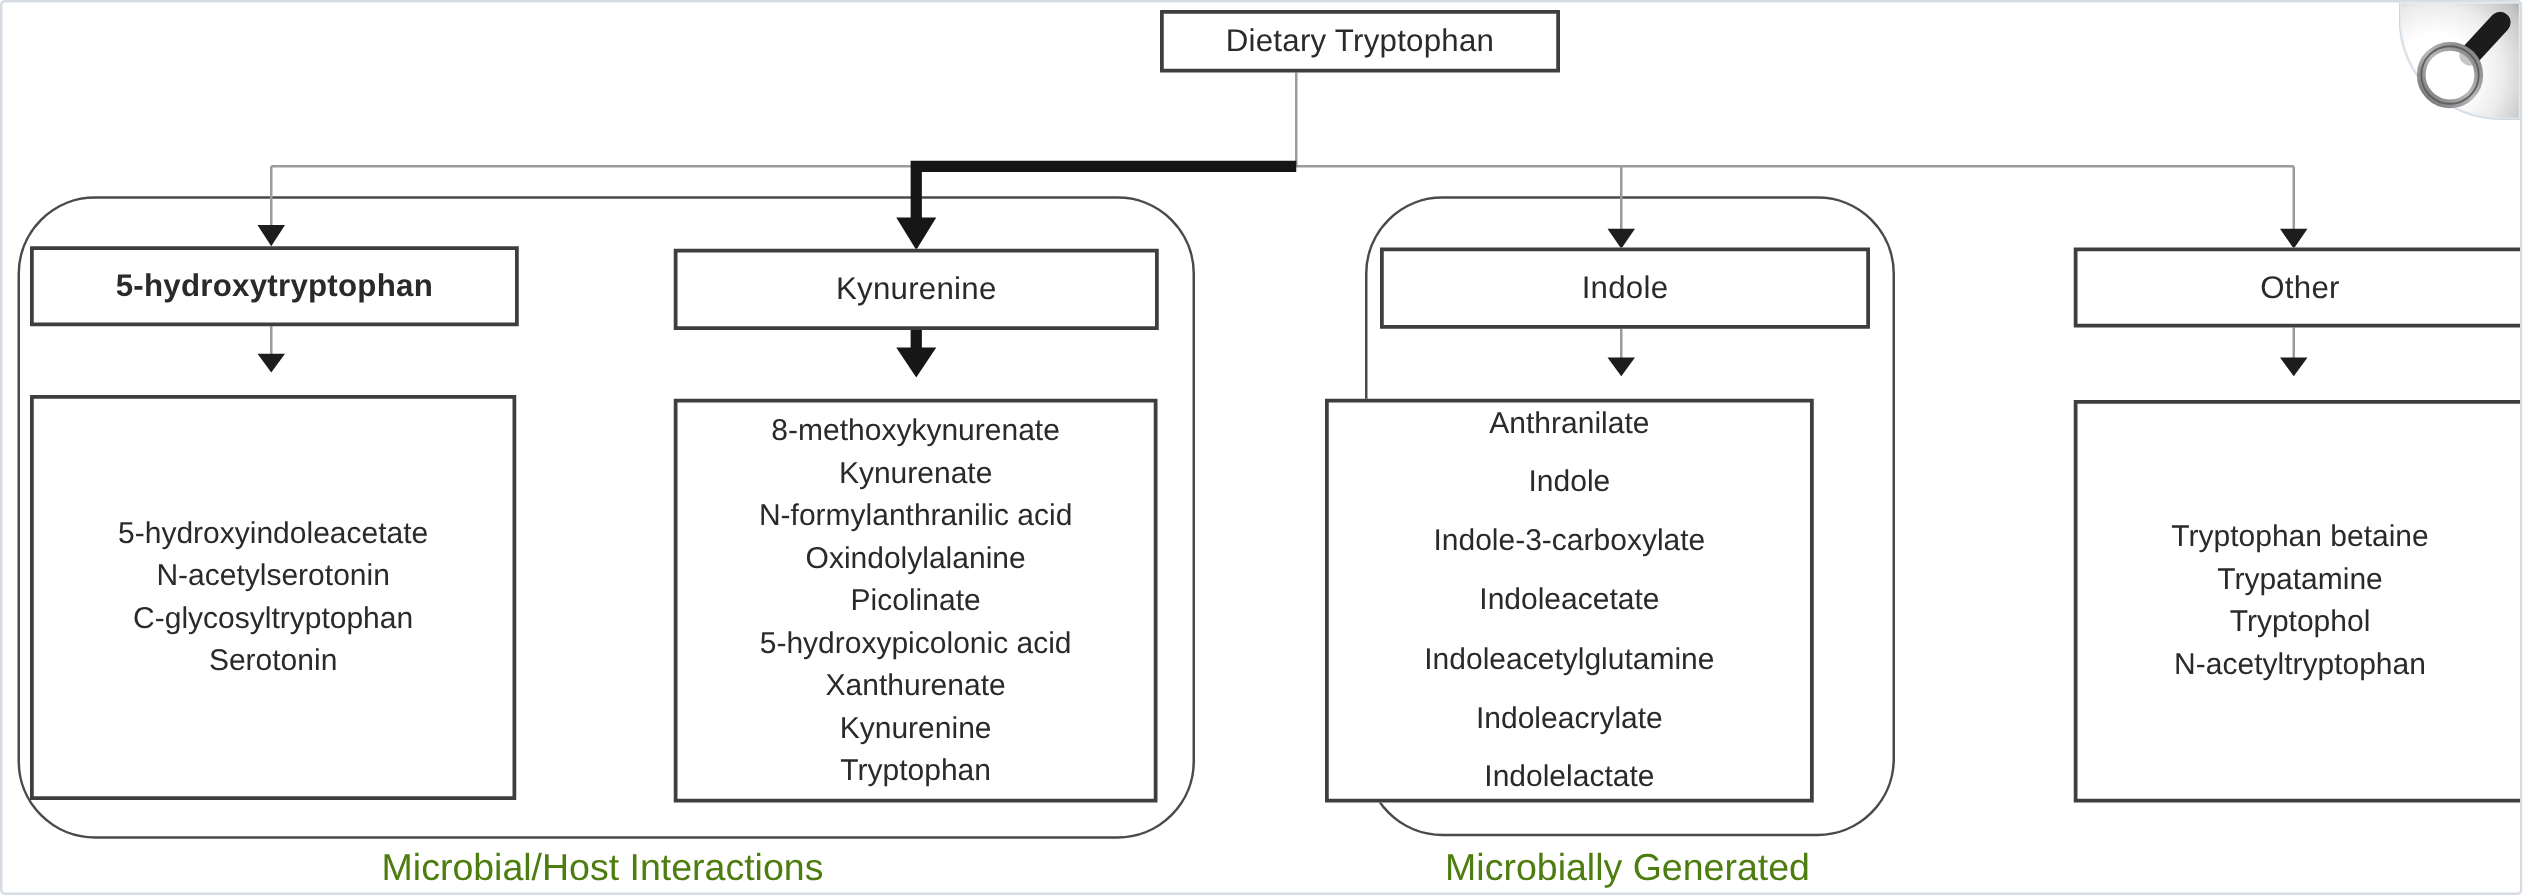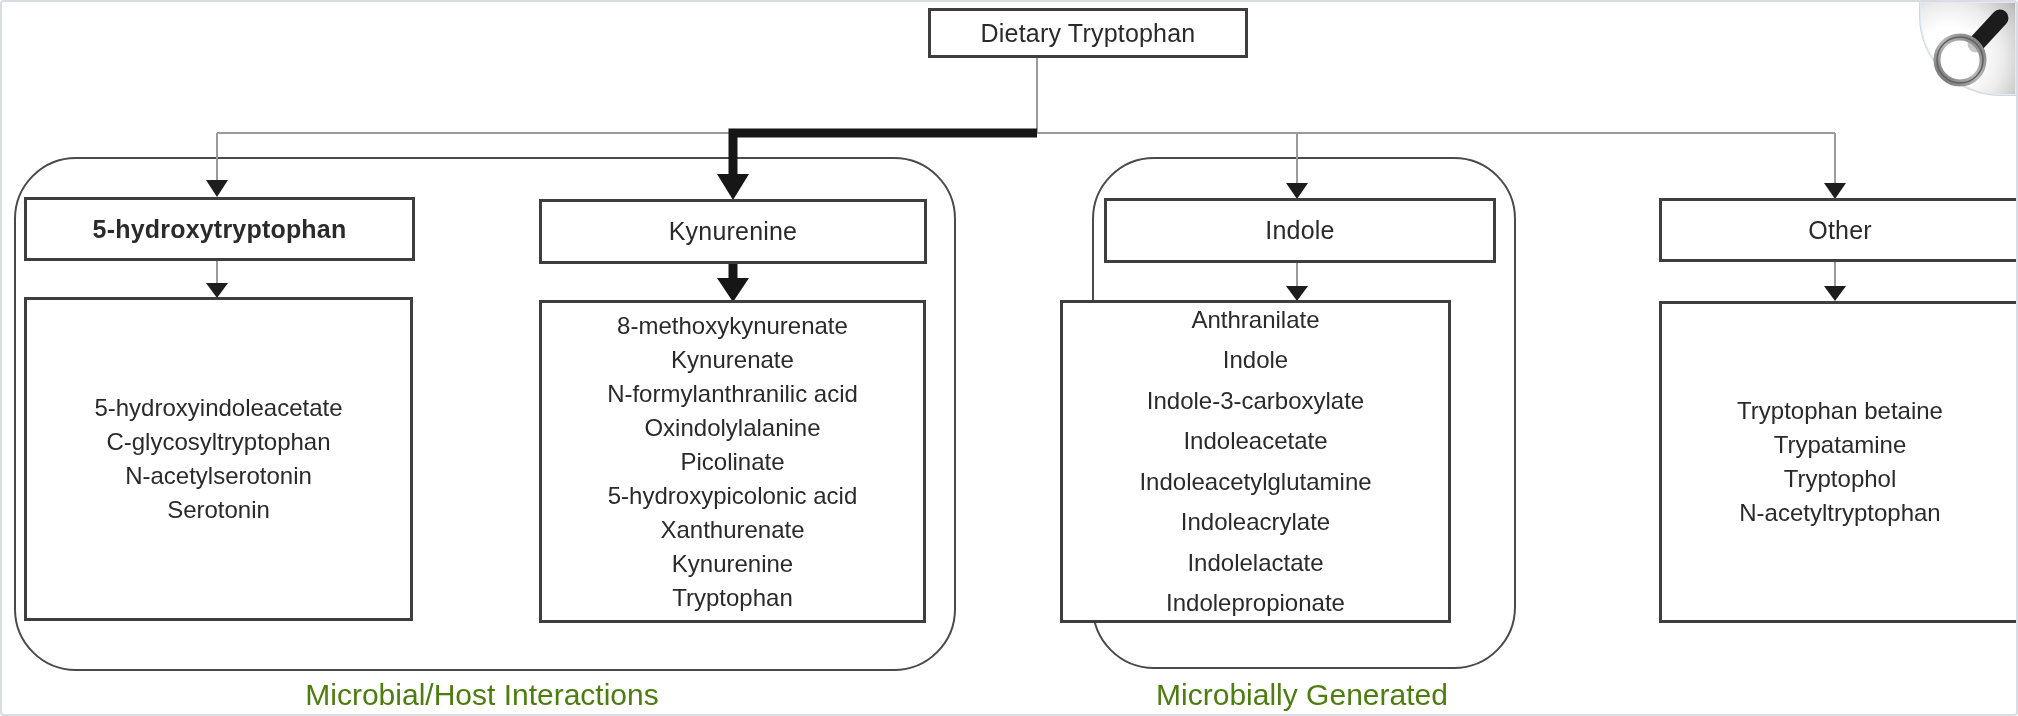--- a/index.html
+++ b/index.html
@@ -21,20 +21,21 @@
   }
   #root-box{left:878px;top:6px;width:314px;height:44px;margin-left:48px;}
   .hdr-1{left:22px;top:195px;width:385px;height:58px;font-weight:bold;}
   .hdr-2{left:537px;top:197px;width:382px;height:59px;}
   .hdr-3{left:1102px;top:196px;width:386px;height:59px;}
   .hdr-4{left:1657px;top:196px;width:356px;height:58px;}
   .listbox{
     position:absolute;background:#ffffff;border:3px solid #3e3e3e;
     display:flex;flex-direction:column;align-items:center;justify-content:center;
     font-size:24px;
+    margin-top:19px;
   }
   .lst-1{left:22px;top:295px;width:383px;height:318px;text-align:right;}
   .lst-2{left:537px;top:298px;width:381px;height:317px;}
   .lst-3{left:1058px;top:298px;width:385px;height:317px;justify-content:space-between;}
   .lst-4{left:1657px;top:299px;width:356px;height:316px;}
   .li{line-height:34px;white-space:nowrap;}
   .caption{
     position:absolute;top:676px;height:32px;width:600px;
     text-align:center;font-size:30px;color:#4d7c0f;
   }
@@ -100,22 +101,22 @@
   </div>
   <div class="node hdr-3">
     <span>Indole</span>
   </div>
   <div class="node hdr-4">
     <span>Other</span>
   </div>
 
   <div class="listbox lst-1">
       <div class="li">5-hydroxyindoleacetate</div>
+      <div class="li">N-acetylserotonin</div>
       <div class="li">C-glycosyltryptophan</div>
-      <div class="li">N-acetylserotonin</div>
       <div class="li">Serotonin</div>
     </div>
   <div class="listbox lst-2">
       <div class="li">8-methoxykynurenate</div>
       <div class="li">Kynurenate</div>
       <div class="li">N-formylanthranilic acid</div>
       <div class="li">Oxindolylalanine</div>
       <div class="li">Picolinate</div>
       <div class="li">5-hydroxypicolonic acid</div>
       <div class="li">Xanthurenate</div>
@@ -123,21 +124,20 @@
       <div class="li">Tryptophan</div>
     </div>
   <div class="listbox lst-3">
       <div class="li">Anthranilate</div>
       <div class="li">Indole</div>
       <div class="li">Indole-3-carboxylate</div>
       <div class="li">Indoleacetate</div>
       <div class="li">Indoleacetylglutamine</div>
       <div class="li">Indoleacrylate</div>
       <div class="li">Indolelactate</div>
-      <div class="li">Indolepropionate</div>
     </div>
   <div class="listbox lst-4">
       <div class="li">Tryptophan betaine</div>
       <div class="li">Trypatamine</div>
       <div class="li">Tryptophol</div>
       <div class="li">N-acetyltryptophan</div>
     </div>
 
   <div class="caption" id="caption-1">Microbial/Host Interactions</div>
   <div class="caption" id="caption-2">Microbially Generated</div>

